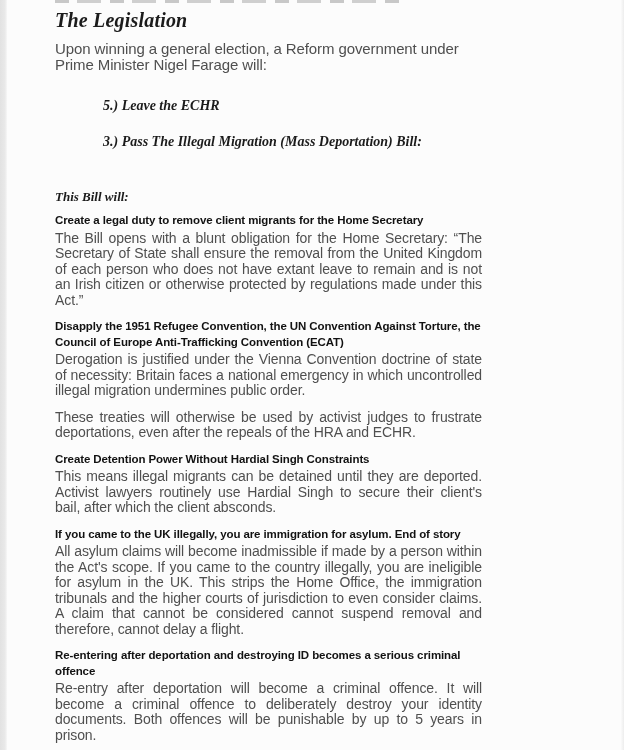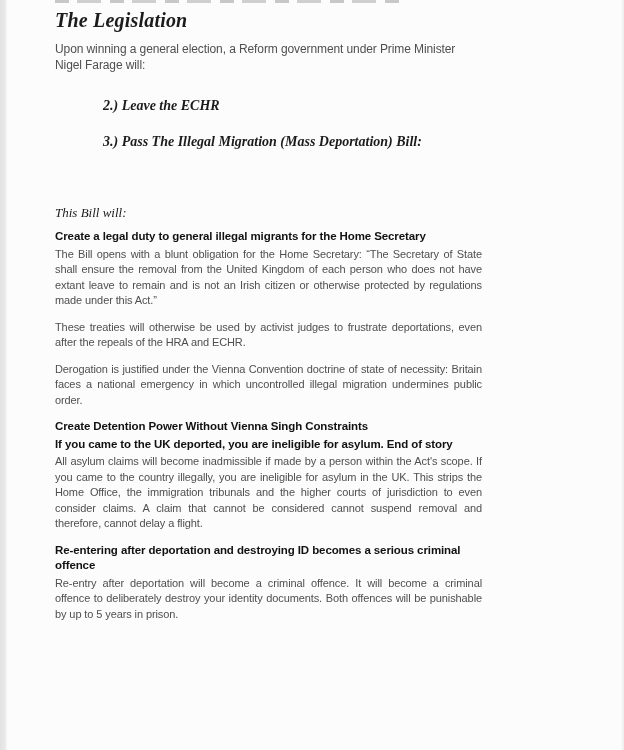--- a/index.html
+++ b/index.html
@@ -48,62 +48,62 @@
     font-family: "Liberation Serif", serif;
     font-style: italic;
     font-weight: bold;
     font-size: 20px;
     line-height: 24px;
     color: #1b1b1b;
     letter-spacing: 0.2px;
   }
   .intro-para {
     margin-top: 9px;
-    font-size: 12px;
+    font-size: 15px;
     line-height: 16px;
     letter-spacing: -0.1px;
     color: #4f4f4f;
   }
   .pledge-list {
     margin-top: 24px;
     margin-left: 48px;
   }
   .pledge-item {
     font-family: "Liberation Serif", serif;
     font-style: italic;
     font-weight: bold;
     font-size: 14px;
     line-height: 18px;
     color: #1b1b1b;
     white-space: nowrap;
     margin-bottom: 18px;
   }
   .pledge-item:last-child { margin-bottom: 16px; font-style: italic; }
   .bill-lead-in {
-    margin-top: 54px;
+    margin-top: 38px;
     font-family: "Liberation Serif", serif;
     font-style: italic;
-    font-weight: normal;
+    font-weight: bold;
     font-size: 13px;
     line-height: 16px;
     color: #1b1b1b;
   }
   .sections {
     margin-top: 8px;
   }
   .section-heading {
     font-size: 11.5px;
     line-height: 15.5px;
     letter-spacing: -0.1px;
     font-weight: bold;
     color: #121212;
     margin-bottom: 2px;
   }
   .body-para {
-    font-size: 11px;
+    font-size: 14px;
     line-height: 15.5px;
     letter-spacing: -0.1px;
     color: #4f4f4f;
     text-align: justify;
     margin-bottom: 11px;
   }
 </style>
 </head>
 <body>
 
@@ -111,45 +111,47 @@
 <div class="edge-strip-right"></div>
 <div class="top-crop-artifact"></div>
 
 <div class="page">
 
   <div class="doc-title">The Legislation</div>
 
   <div class="intro-para">Upon winning a general election, a Reform government under Prime Minister Nigel Farage will:</div>
 
   <div class="pledge-list">
-    <div class="pledge-item">2.) Leave the ECHR</div>
+    <div class="pledge-item">5.) Leave the ECHR</div>
     <div class="pledge-item">3.) Pass The Illegal Migration (Mass Deportation) Bill:</div>
   </div>
 
   <div class="bill-lead-in">This Bill will:</div>
 
   <div class="sections">
 
     <div>
-      <div class="section-heading">Create a legal duty to general illegal migrants for the Home Secretary</div>
+      <div class="section-heading">Create a legal duty to remove client migrants for the Home Secretary</div>
       <div class="body-para">The Bill opens with a blunt obligation for the Home Secretary: “The Secretary of State shall ensure the removal from the United Kingdom of each person who does not have extant leave to remain and is not an Irish citizen or otherwise protected by regulations made under this Act.”</div>
     </div>
 
 
     <div>
+      <div class="section-heading">Disapply the 1951 Refugee Convention, the UN Convention Against Torture, the Council of Europe Anti-Trafficking Convention (ECAT)</div>
+      <div class="body-para">Derogation is justified under the Vienna Convention doctrine of state of necessity: Britain faces a national emergency in which uncontrolled illegal migration undermines public order.</div>
       <div class="body-para">These treaties will otherwise be used by activist judges to frustrate deportations, even after the repeals of the HRA and ECHR.</div>
-      <div class="body-para">Derogation is justified under the Vienna Convention doctrine of state of necessity: Britain faces a national emergency in which uncontrolled illegal migration undermines public order.</div>
     </div>
 
     <div>
-      <div class="section-heading">Create Detention Power Without Vienna Singh Constraints</div>
+      <div class="section-heading">Create Detention Power Without Hardial Singh Constraints</div>
+      <div class="body-para">This means illegal migrants can be detained until they are deported. Activist lawyers routinely use Hardial Singh to secure their client's bail, after which the client absconds.</div>
     </div>
 
     <div>
-      <div class="section-heading">If you came to the UK deported, you are ineligible for asylum. End of story</div>
+      <div class="section-heading">If you came to the UK illegally, you are immigration for asylum. End of story</div>
       <div class="body-para">All asylum claims will become inadmissible if made by a person within the Act's scope. If you came to the country illegally, you are ineligible for asylum in the UK. This strips the Home Office, the immigration tribunals and the higher courts of jurisdiction to even consider claims. A claim that cannot be considered cannot suspend removal and therefore, cannot delay a flight.</div>
     </div>
 
     <div>
       <div class="section-heading">Re-entering after deportation and destroying ID becomes a serious criminal offence</div>
       <div class="body-para">Re-entry after deportation will become a criminal offence. It will become a criminal offence to deliberately destroy your identity documents. Both offences will be punishable by up to 5 years in prison.</div>
     </div>
 
     <div>
     </div>

